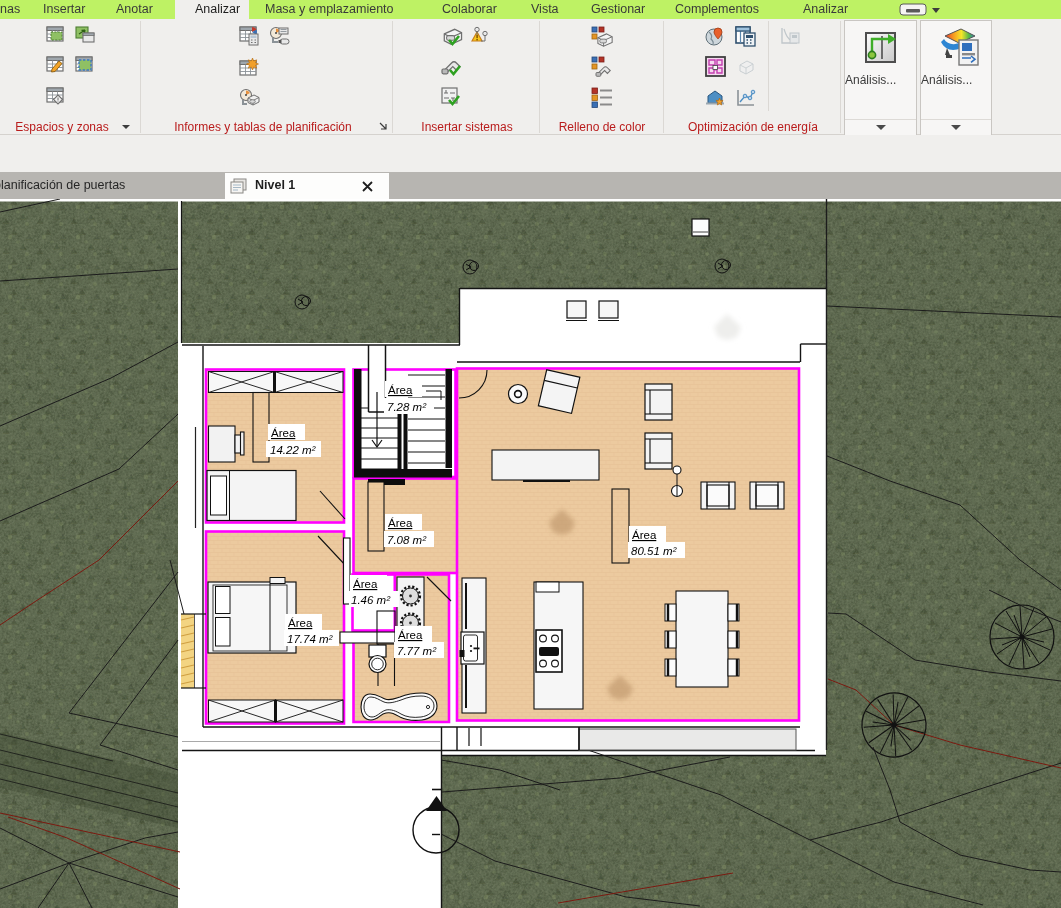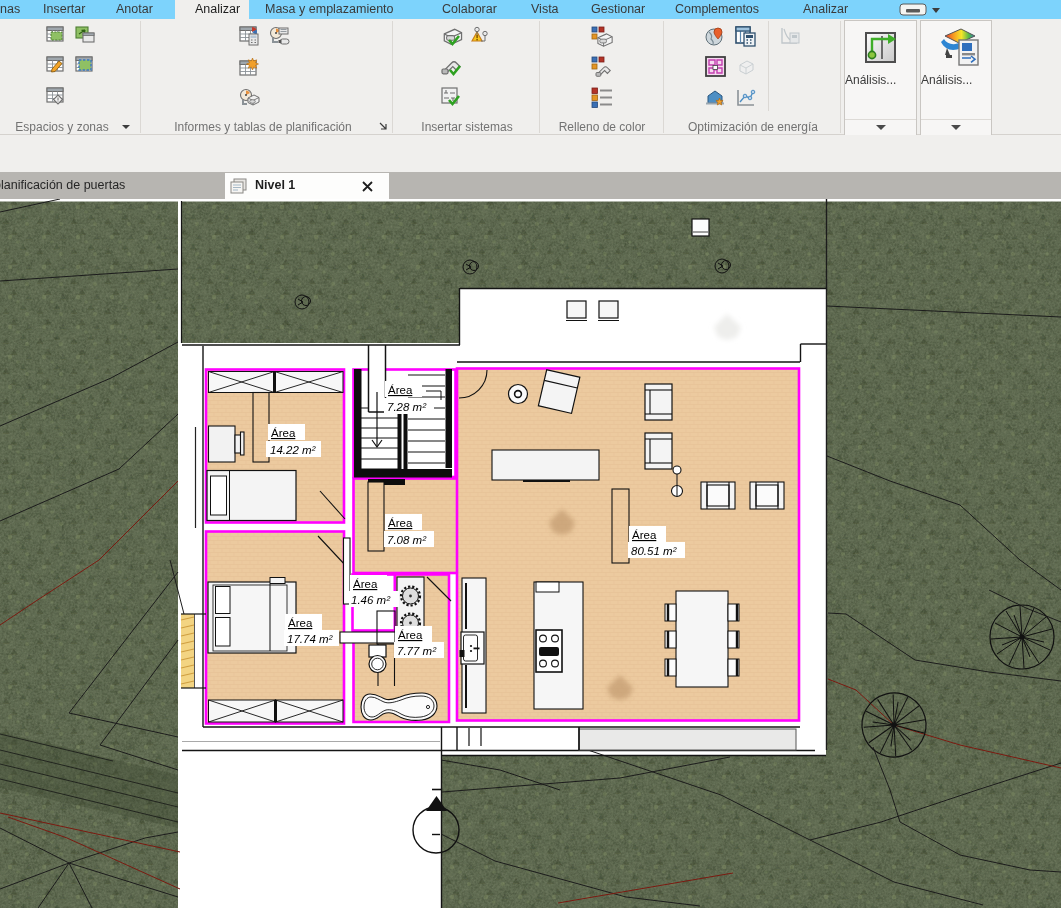--- a/index.html
+++ b/index.html
@@ -1,26 +1,26 @@
 <!DOCTYPE html>
 <html><head>
 <meta charset="utf-8">
 <style>
 html,body{margin:0;padding:0;}
 body{width:1061px;height:908px;overflow:hidden;position:relative;
   font-family:"Liberation Sans",sans-serif;background:#fff;}
 .abs{position:absolute;}
 
-#tabrow{left:0;top:0;width:1061px;height:19px;background:#7dd3fc;}
+#tabrow{left:0;top:0;width:1061px;height:19px;background:#bef264;}
 #tabrow .t{position:absolute;top:0;height:19px;line-height:19px;font-size:12.5px;color:#3a3a3a;white-space:nowrap;}
 #tabact{position:absolute;left:175px;top:0;width:74px;height:19px;background:#f0efed;}
 
 #ribbon{left:0;top:19px;width:1061px;height:115px;background:#f0efed;border-bottom:1px solid #d5d2ce;}
 .sep{position:absolute;top:2px;height:112px;width:1px;background:#dbd8d4;}
-.plabel{position:absolute;top:101px;height:14px;line-height:14px;font-size:12px;color:#737373;white-space:nowrap;text-align:center;}
+.plabel{position:absolute;top:101px;height:14px;line-height:14px;font-size:12px;color:#b91c1c;white-space:nowrap;text-align:center;}
 .icon{position:absolute;}
 
 .bigp{position:absolute;top:1px;height:116px;background:#f7f6f5;border:1px solid #c9c6c2;box-sizing:border-box;}
 .bigp .lbl{position:absolute;top:52px;width:100%;text-align:left;font-size:12px;color:#3c3c3c;}
 .bigp .dd{position:absolute;bottom:0;left:0;width:100%;height:15px;border-top:1px solid #dddad6;}
 .bigp .dd:after{content:"";position:absolute;left:50%;margin-left:-5px;top:5px;border-left:5px solid transparent;border-right:5px solid transparent;border-top:5px solid #4a4a4a;}
 
 #band{left:0;top:135px;width:1061px;height:37px;background:#f0efed;}
 
 #vtabs{left:0;top:172px;width:1061px;height:27px;background:#b7b5b1;}

